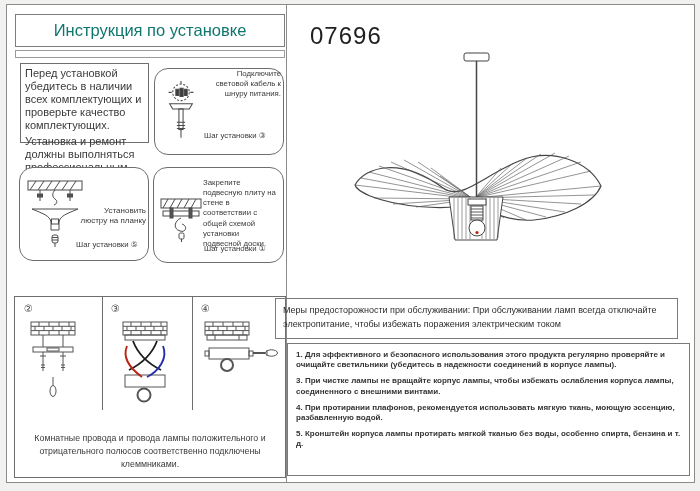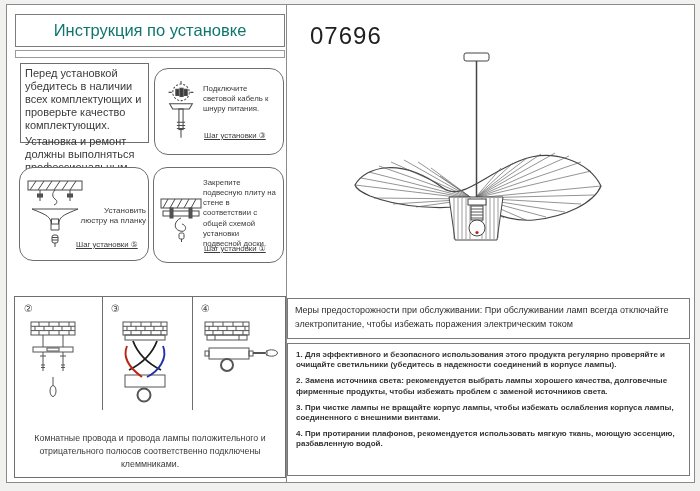--- a/index.html
+++ b/index.html
@@ -11,26 +11,26 @@
   .title-box{position:absolute;left:8px;top:9px;width:268px;height:31px;border:1px solid #7d7d7d;text-align:center;line-height:31px;font-size:16.5px;color:#0f766e;}
   .title-strip{position:absolute;left:8px;top:45px;width:268px;height:6px;border:1px solid #9a9a9a;}
   .model{position:absolute;left:303px;top:17px;font-size:24px;letter-spacing:1px;color:#1f1f1f;}
   .box-prep{position:absolute;left:13px;top:58px;width:129px;height:80px;border:1px solid #6e6e6e;padding:3px 2px 0 4px;box-sizing:border-box;font-size:11px;line-height:1.18;color:#3a3a3a;}
   .box-prep p{margin:0 0 3px 0;}
   .rbox{position:absolute;border:1px solid #6e6e6e;border-radius:14px;background:#fff;}
   .rbox-connect{left:147px;top:63px;width:128px;height:85px;}
   .rbox-mount{left:12px;top:162px;width:128px;height:92px;text-align:right;}
   .rbox-plate{left:146px;top:162px;width:129px;height:94px;}
   .rtext{position:absolute;font-size:7.8px;line-height:1.3;color:#3a3a3a;}
-  .rstep{position:absolute;font-size:7.8px;color:#3a3a3a;white-space:nowrap;text-decoration:underline;}
+  .rstep{position:absolute;font-size:7.8px;color:#3a3a3a;white-space:nowrap;}
   .panels-box{position:absolute;left:7px;top:291px;width:270px;height:180px;border:1px solid #6e6e6e;}
   .vsep{position:absolute;top:0;width:1px;height:113px;background:#6e6e6e;}
   .plabel{position:absolute;top:6px;font-size:10px;color:#444;}
   .caption{position:absolute;left:15px;top:135px;width:240px;text-align:center;font-size:8.8px;line-height:1.45;color:#3a3a3a;}
-  .warn-box{position:absolute;left:280px;top:293px;width:403px;height:41px;border:1px solid #7a7a7a;box-sizing:border-box;padding:5px 7px;font-size:9px;line-height:1.55;color:#2d2d2d;}
+  .warn-box{position:absolute;left:268px;top:293px;width:403px;height:41px;border:1px solid #7a7a7a;box-sizing:border-box;padding:5px 7px;font-size:9px;line-height:1.55;color:#2d2d2d;}
   .list-box{position:absolute;left:280px;top:338px;width:403px;height:133px;border:1px solid #7a7a7a;box-sizing:border-box;padding:6px 8px;font-size:8px;line-height:1.3;color:#333;font-weight:bold;}
   .list-box p{margin:0 0 5.5px 0;}
   svg{display:block;}
 </style>
 </head>
 <body>
 
 <div class="page">
   <div class="sheet">
 
@@ -54,21 +54,21 @@
           <circle cx="17" cy="11" r="8" stroke-dasharray="2 1.6"></circle>
           <rect x="12" y="8" width="3" height="6" fill="#3c3c3c"></rect>
           <rect x="16" y="7" width="3" height="8" fill="#3c3c3c"></rect>
           <rect x="20" y="8" width="3" height="6" fill="#3c3c3c"></rect>
           <path d="M5 11 H8 M26 11 H29 M17 0 V3"></path>
           <path d="M6 22 L28 22 L25 27 L9 27 Z"></path>
           <rect x="15" y="27" width="4" height="20"></rect>
           <path d="M13 40 H21 M13 43 H21 M13 46 H21 M17 47 V55"></path>
         </g>
       </svg>
-      <div class="rtext" style="left:48px;top:15px;width:78px;">Подключите световой кабель к шнуру питания.</div>
+      <div class="rtext" style="left:48px;top:0;width:78px;text-align:right;">Подключите световой кабель к шнуру питания.</div>
       <div class="rstep" style="left:49px;top:62px;">Шаг установки ③</div>
     </div>
 
     <div class="rbox rbox-mount">
       <svg class="abs" style="left:6px;top:6px;" width="58" height="80" viewBox="0 0 58 78">
         <g fill="none" stroke="#4a4a4a" stroke-width="1">
           <rect x="2" y="6" width="54" height="9"></rect>
           <path d="M4 15 L10 6 M12 15 L18 6 M20 15 L26 6 M28 15 L34 6 M36 15 L42 6 M44 15 L50 6"></path>
           <path d="M14 15 V26 M44 15 V26"></path>
           <rect x="11.5" y="19" width="5" height="3" fill="#555"></rect>
@@ -190,19 +190,19 @@
         </g>
       </g>
     </svg>
 
     <div class="warn-box">
       <div>Меры предосторожности при обслуживании: При обслуживании ламп всегда отключайте электропитание, чтобы избежать поражения электрическим током</div>
     </div>
 
     <div class="list-box">
       <p>1. Для эффективного и безопасного использования этого продукта регулярно проверяйте и очищайте светильники (убедитесь в надежности соединений в корпусе лампы).</p>
-      <p>2. Замена источника света: рекомендуется выбрать лампы хорошего качества, долговечные фирменные продукты, чтобы избежать проблем с заменой источников света.</p>
       <p>3. При чистке лампы не вращайте корпус лампы, чтобы избежать ослабления корпуса лампы, соединенного с внешними винтами.</p>
       <p>4. При протирании плафонов, рекомендуется использовать мягкую ткань, моющую эссенцию, разбавленную водой.</p>
+      <p>5. Кронштейн корпуса лампы протирать мягкой тканью без воды, особенно спирта, бензина и т. д.</p>
     </div>
 
   </div>
 </div>
 
 </body></html>

